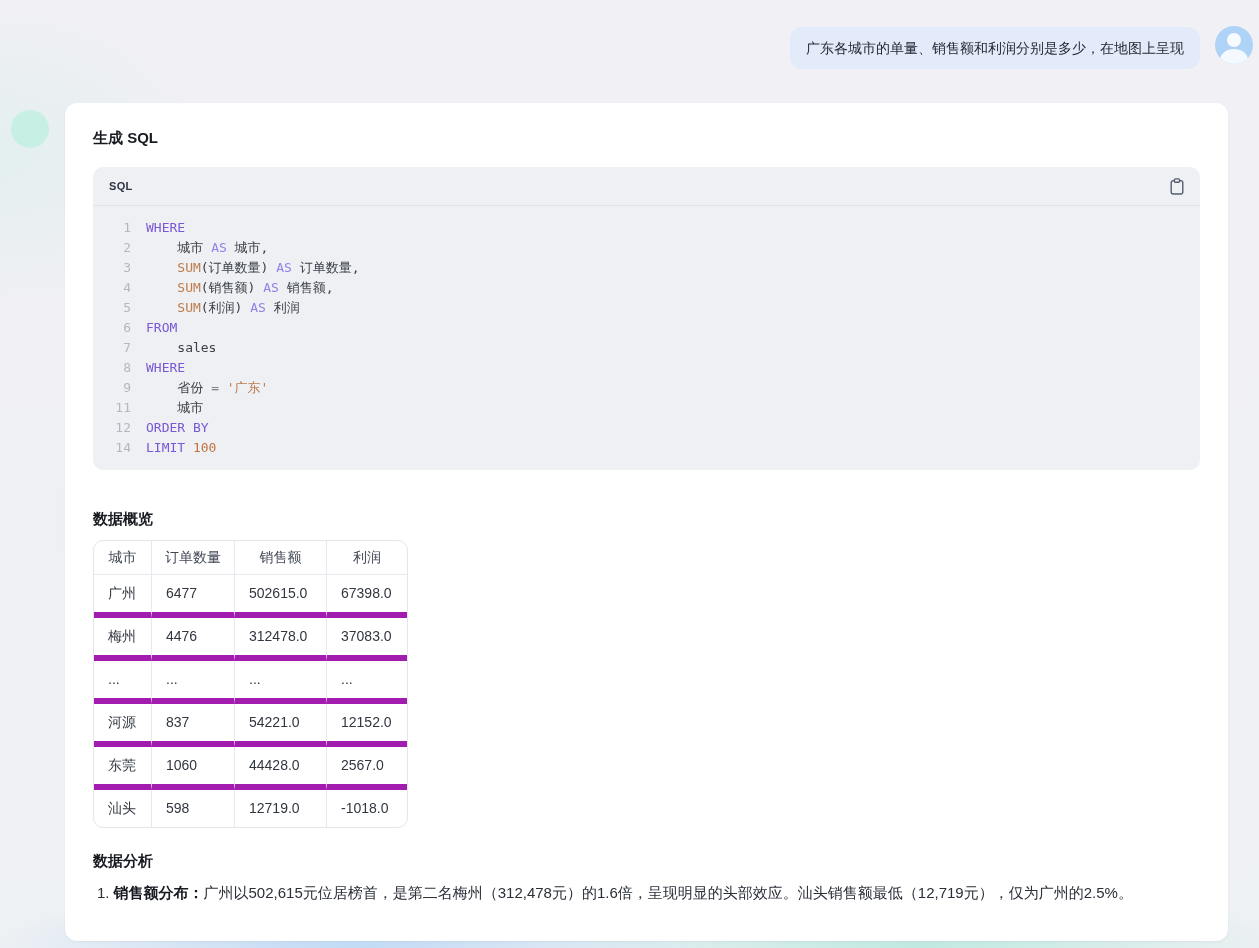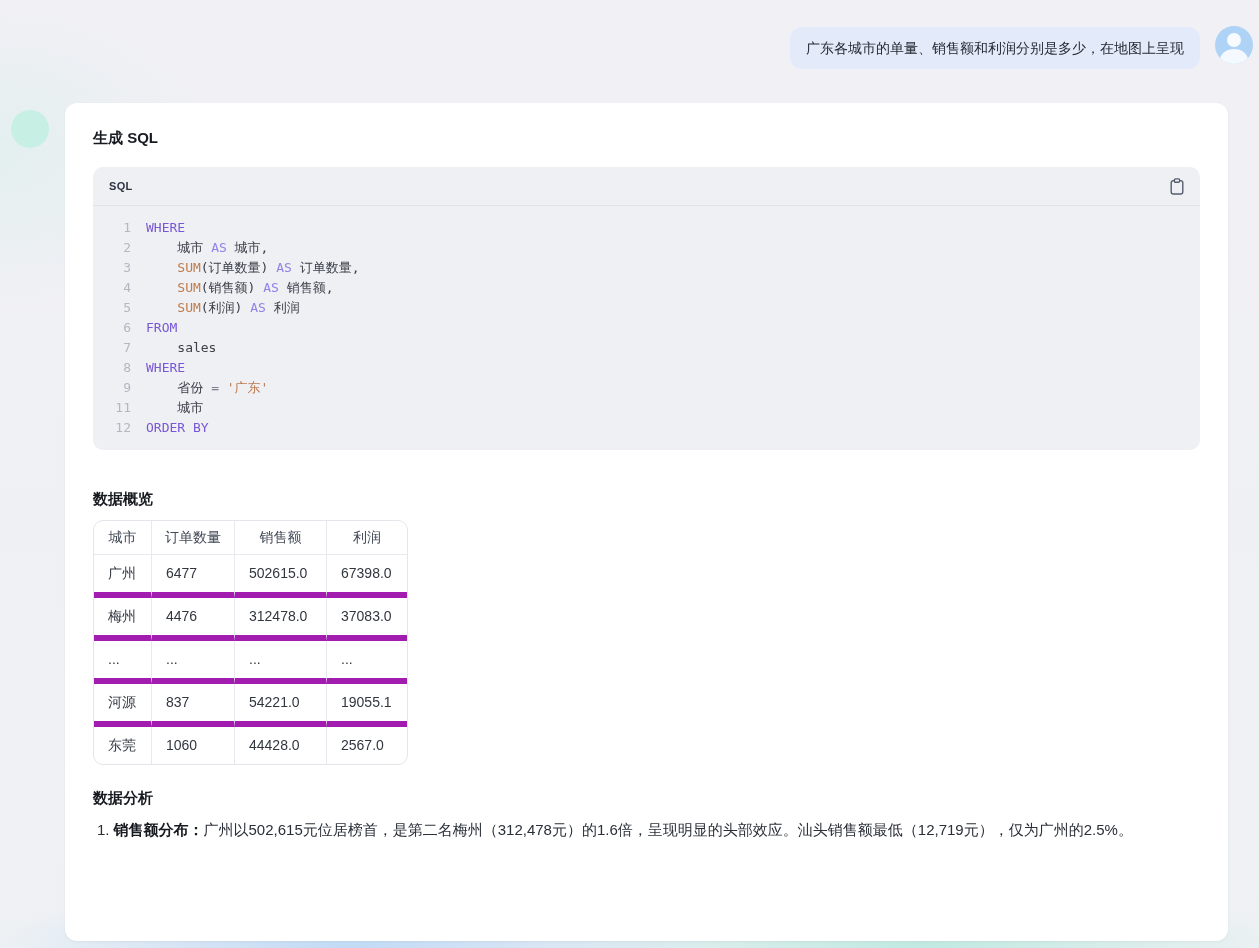--- a/index.html
+++ b/index.html
@@ -106,20 +106,21 @@
           <div class="code-line"><span class="ln">2</span><span class="tok-p">    城市 </span><span class="tok-k2">AS</span><span class="tok-p"> 城市,</span></div>
           <div class="code-line"><span class="ln">3</span><span class="tok-p">    </span><span class="tok-f">SUM</span><span class="tok-p">(订单数量) </span><span class="tok-k2">AS</span><span class="tok-p"> 订单数量,</span></div>
           <div class="code-line"><span class="ln">4</span><span class="tok-p">    </span><span class="tok-f">SUM</span><span class="tok-p">(销售额) </span><span class="tok-k2">AS</span><span class="tok-p"> 销售额,</span></div>
           <div class="code-line"><span class="ln">5</span><span class="tok-p">    </span><span class="tok-f">SUM</span><span class="tok-p">(利润) </span><span class="tok-k2">AS</span><span class="tok-p"> 利润</span></div>
           <div class="code-line"><span class="ln">6</span><span class="tok-k">FROM</span></div>
           <div class="code-line"><span class="ln">7</span><span class="tok-p">    sales</span></div>
           <div class="code-line"><span class="ln">8</span><span class="tok-k">WHERE</span></div>
           <div class="code-line"><span class="ln">9</span><span class="tok-p">    省份 </span><span class="tok-o">=</span><span class="tok-p"> </span><span class="tok-s">'广东'</span></div>
           <div class="code-line"><span class="ln">11</span><span class="tok-p">    城市</span></div>
           <div class="code-line"><span class="ln">12</span><span class="tok-k">ORDER BY</span></div>
+          <div class="code-line"><span class="ln">14</span><span class="tok-k">LIMIT</span><span class="tok-p"> </span><span class="tok-n">100</span></div>
         </div>
     </div>
 
     <h3 class="section-title tbl-title">数据概览</h3>
 
     <table class="data-table">
       <thead>
           <tr>
             <th style="min-width: 58px;">城市</th>
             <th style="min-width: 83px;">订单数量</th>
@@ -143,27 +144,33 @@
           <tr>
             <td>...</td>
             <td>...</td>
             <td>...</td>
             <td>...</td>
           </tr>
           <tr>
             <td>河源</td>
             <td>837</td>
             <td>54221.0</td>
-            <td>19055.1</td>
+            <td>12152.0</td>
           </tr>
           <tr>
             <td>东莞</td>
             <td>1060</td>
             <td>44428.0</td>
             <td>2567.0</td>
+          </tr>
+          <tr>
+            <td>汕头</td>
+            <td>598</td>
+            <td>12719.0</td>
+            <td>-1018.0</td>
           </tr>
         </tbody>
     </table>
 
     <h3 class="section-title analysis-title">数据分析</h3>
 
     <ol class="analysis-list">
         <li class="analysis-item"><span class="num">1.</span><strong>销售额分布：</strong><span>广州以502,615元位居榜首，是第二名梅州（312,478元）的1.6倍，呈现明显的头部效应。汕头销售额最低（12,719元），仅为广州的2.5%。</span></li>
       </ol>
 

